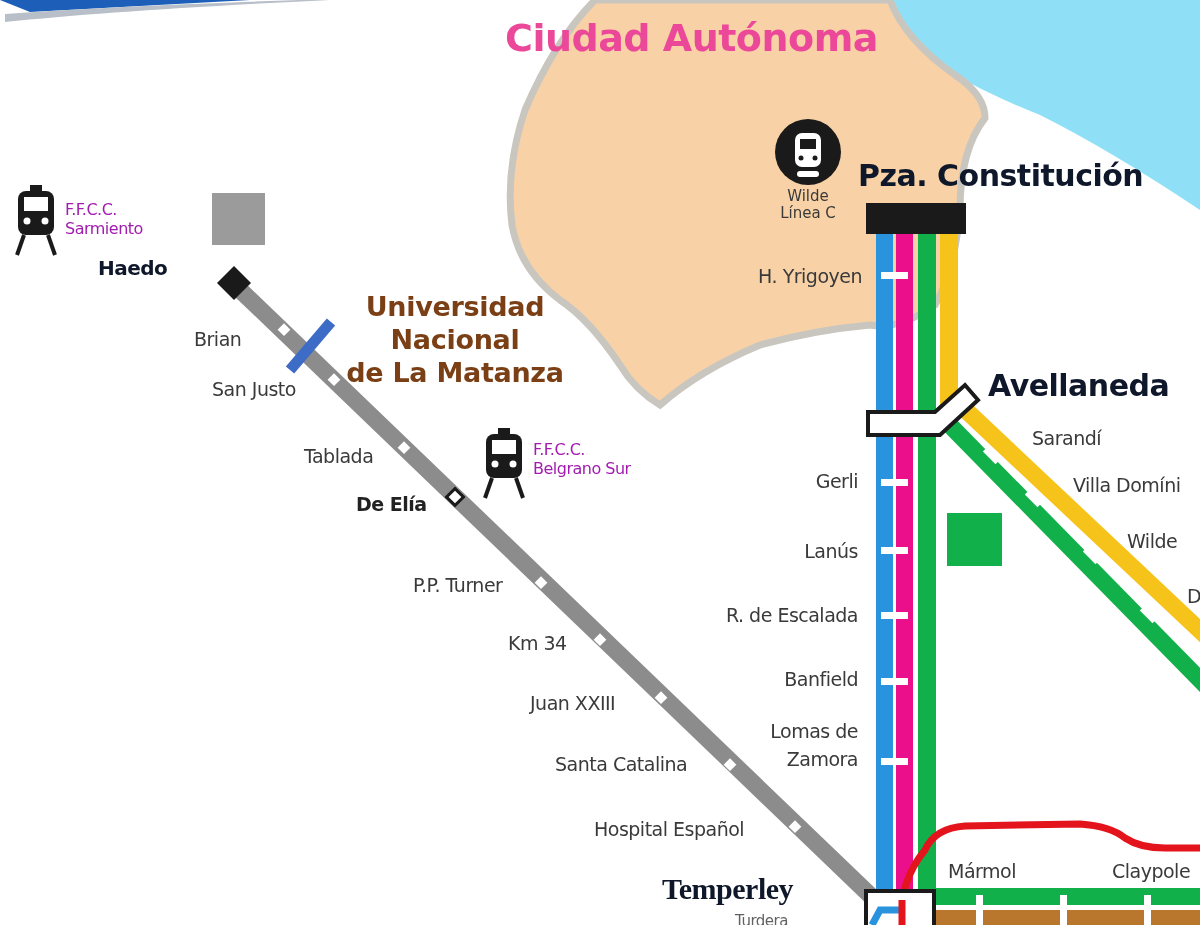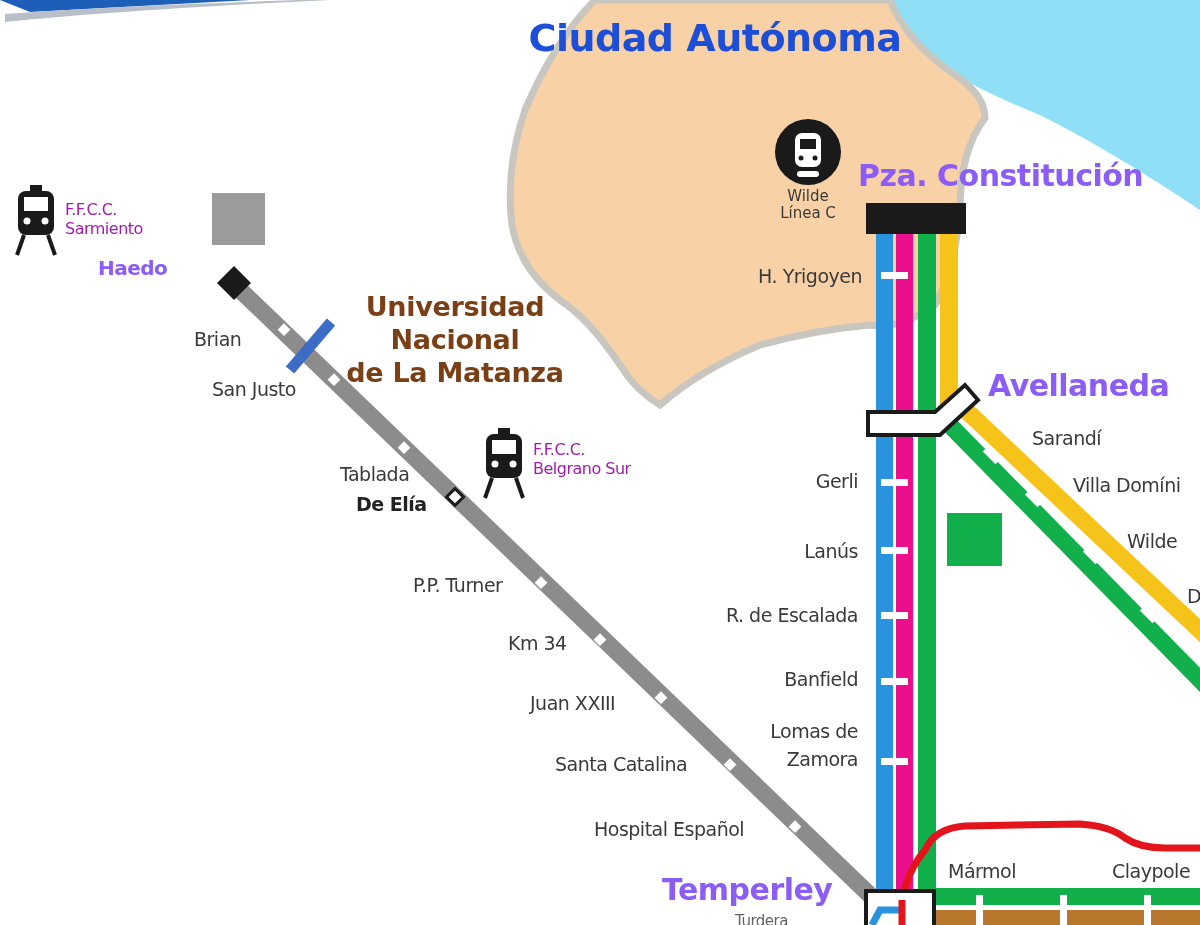--- a/index.html
+++ b/index.html
@@ -1,21 +1,21 @@
 <!DOCTYPE html>
 <html><head>
 <meta charset="utf-8">
 <style>
   html,body{margin:0;padding:0;background:#fff;}
   body{width:1200px;height:925px;overflow:hidden;position:relative;font-family:"DejaVu Sans","Liberation Sans",sans-serif;}
   svg{position:absolute;left:0;top:0;}
   .lbl{position:absolute;white-space:nowrap;color:#3a3a3a;font-size:19px;letter-spacing:-0.5px;}
   .lbl.r{text-align:right;}
-  .big{font-weight:bold;color:#8b5cf6;font-size:30px;letter-spacing:-0.5px;}
-  .title{position:absolute;font-weight:bold;color:#1d4ed8;font-size:38px;line-height:44px;text-align:center;letter-spacing:-0.5px;}
+  .big{font-weight:bold;color:#0f172a;font-size:30px;letter-spacing:-0.5px;}
+  .title{position:absolute;font-weight:bold;color:#ec4899;font-size:38px;line-height:44px;text-align:left;letter-spacing:-0.5px;}
   .unlam{position:absolute;color:#7a3f14;font-size:27px;line-height:33px;text-align:center;font-weight:bold;letter-spacing:-0.3px;}
   .ffcc{position:absolute;font-size:16px;line-height:19px;color:#a21caf;letter-spacing:-0.5px;}
   .subte{position:absolute;font-size:15px;line-height:17px;color:#3a3a3a;text-align:center;}
 </style>
 </head>
 <body>
 
 <svg width="1200" height="925" viewBox="0 0 1200 925">
 
   <path d="M0,0 L250,0 L30,12 Z" fill="#1d5fb8"></path>
@@ -138,26 +138,26 @@
   <div>Belgrano Sur</div>
 </div>
 <div class="subte" style="left:768px;top:188px;width:80px;">
   <div>Wilde</div>
   <div>Línea C</div>
 </div>
 
 <div class="lbl big" style="left:98px;top:256px;font-size:20px;">Haedo</div>
 <div class="lbl big" style="left:858px;top:158px;font-size:30px;">Pza. Constitución</div>
 <div class="lbl big" style="left:988px;top:368px;font-size:30px;">Avellaneda</div>
-<div class="lbl big" style="left:662px;top:872px;font-size:30px;">Temperley</div>
+<div class="lbl big" style="left:662px;top:872px;font-size:30px;font-family:Liberation Serif, serif;">Temperley</div>
 <div class="lbl" style="left:356px;top:493px;font-weight:bold;color:#222;text-align:center;">De Elía</div>
 
 <div class="lbl" style="left:194px;top:328px;">Brian</div>
 <div class="lbl" style="left:212px;top:378px;">San Justo</div>
-<div class="lbl" style="left:304px;top:463px;margin-left:36px;">Tablada</div>
+<div class="lbl" style="left:304px;top:445px;">Tablada</div>
 <div class="lbl" style="left:413px;top:574px;">P.P. Turner</div>
 <div class="lbl" style="left:508px;top:632px;">Km 34</div>
 <div class="lbl" style="left:530px;top:692px;">Juan XXIII</div>
 <div class="lbl" style="left:555px;top:753px;">Santa Catalina</div>
 <div class="lbl" style="left:594px;top:818px;">Hospital Español</div>
 
 <div class="lbl r" style="right:338px;top:265px;">H. Yrigoyen</div>
 <div class="lbl r" style="right:342px;top:470px;">Gerli</div>
 <div class="lbl r" style="right:342px;top:540px;">Lanús</div>
 <div class="lbl r" style="right:342px;top:604px;">R. de Escalada</div>

